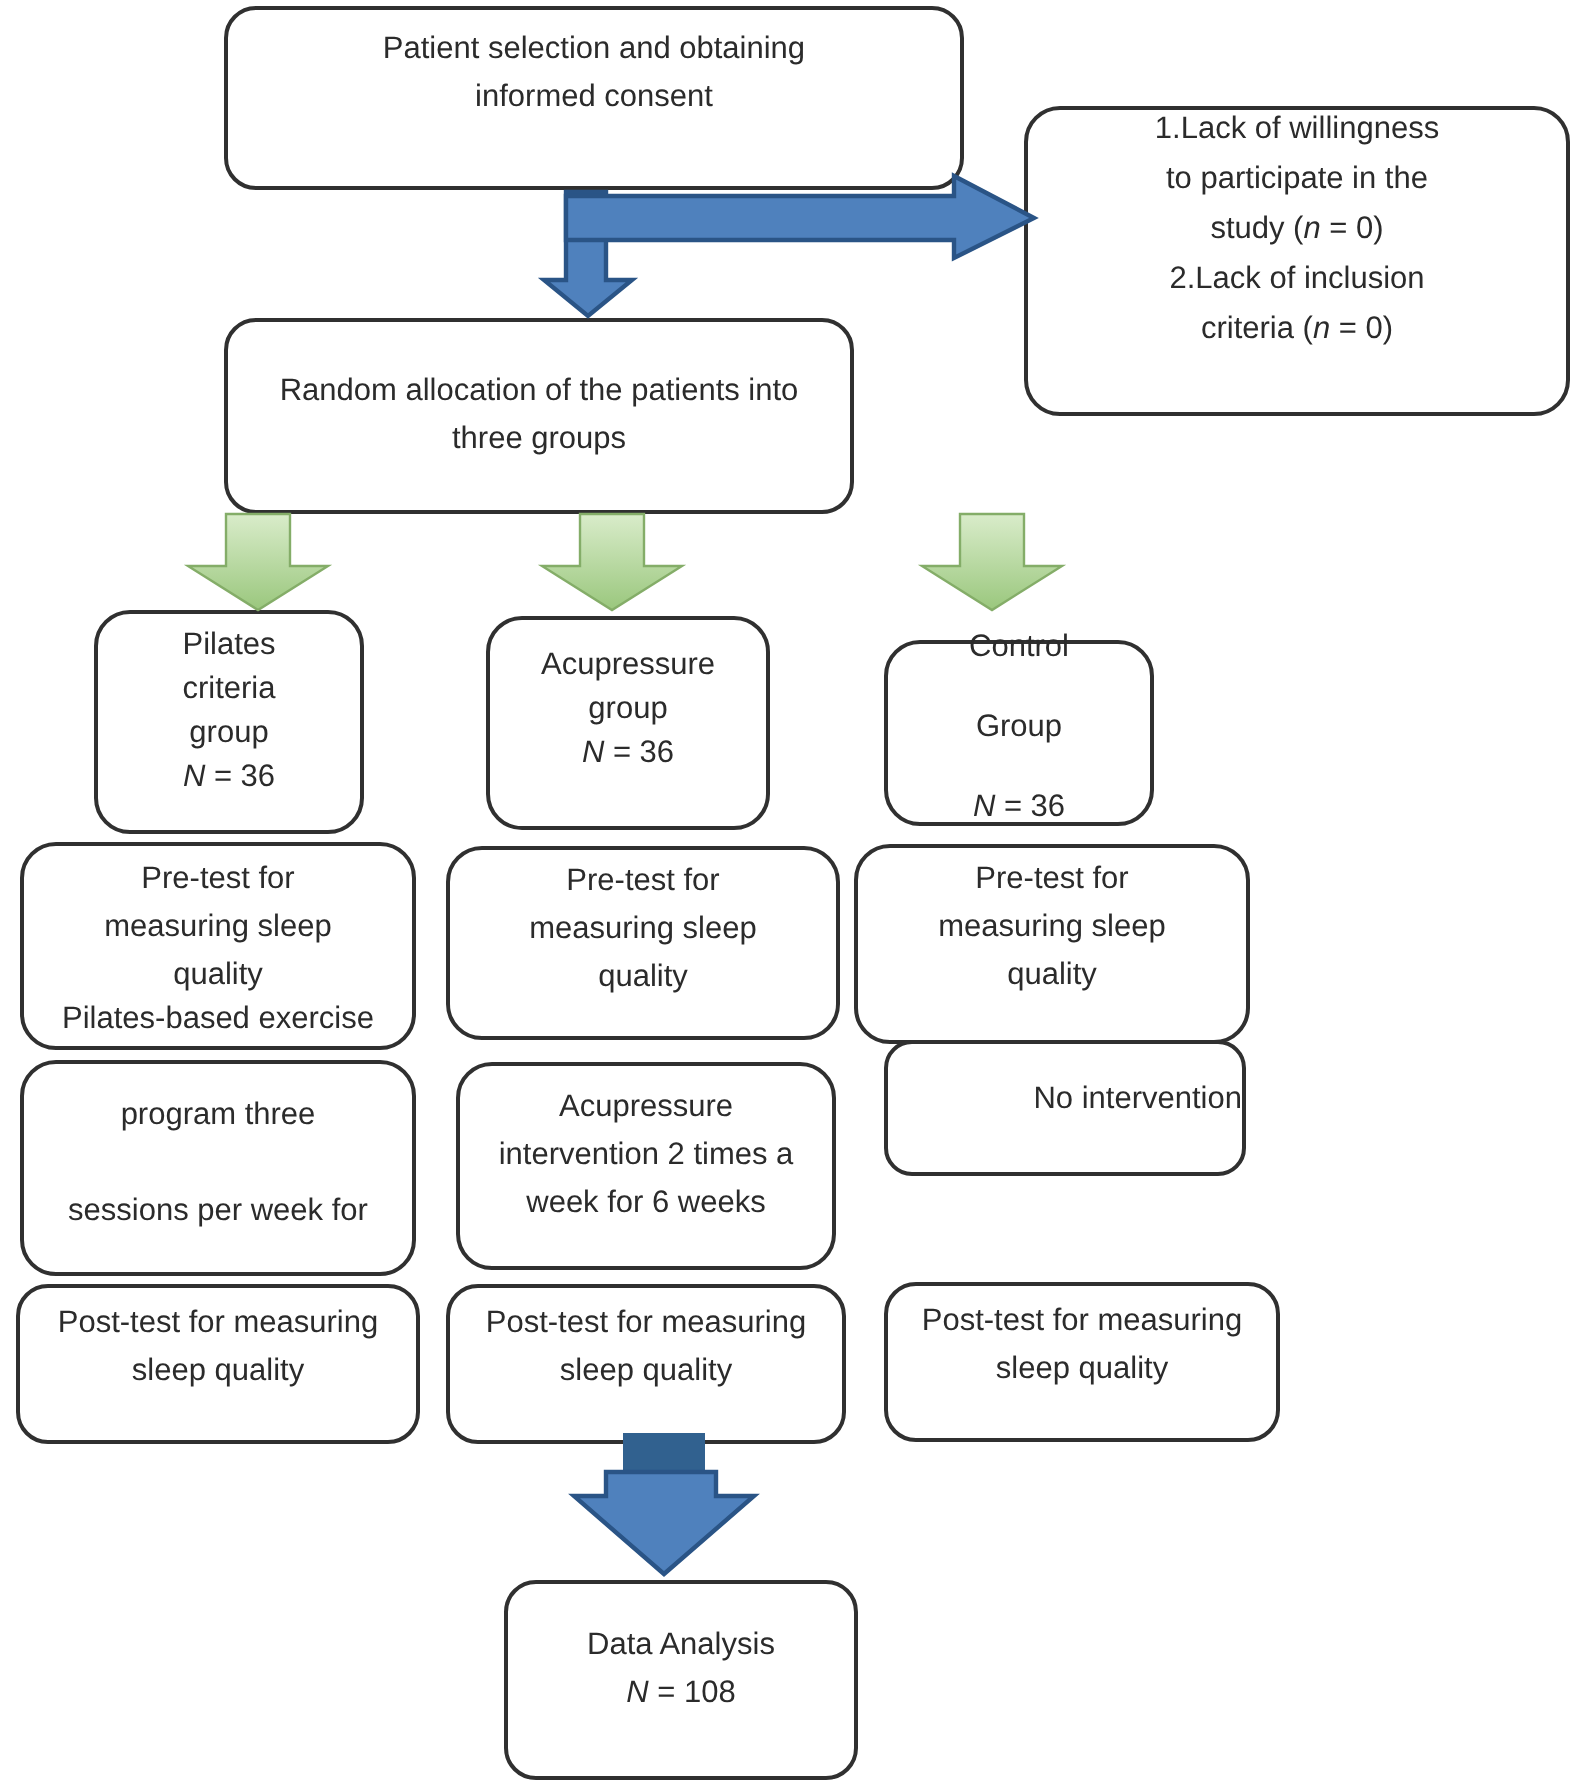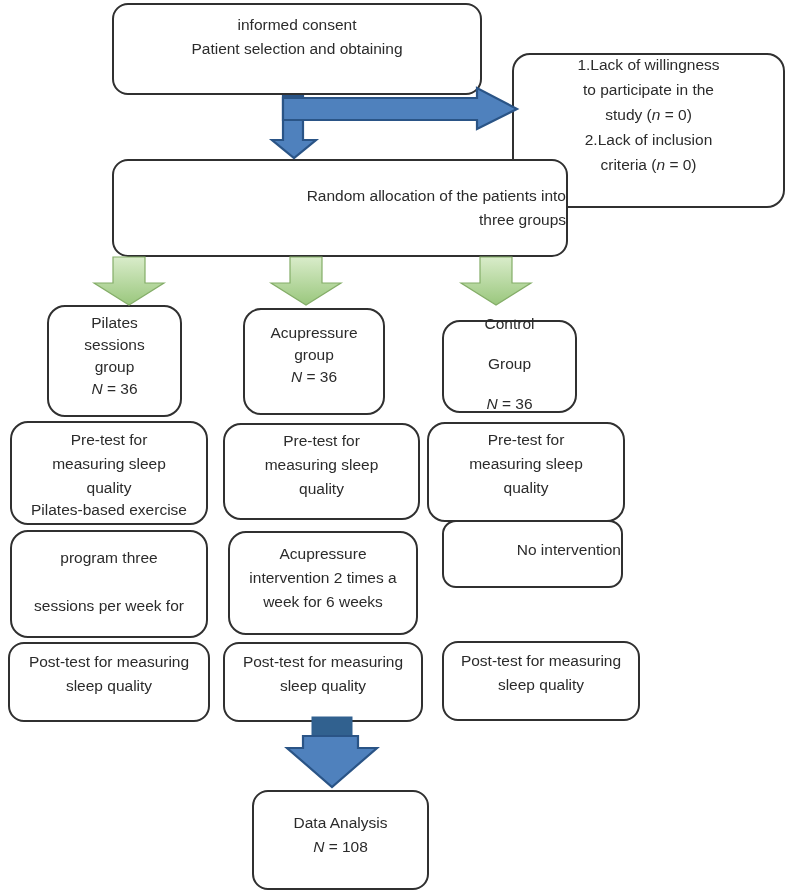--- a/index.html
+++ b/index.html
@@ -27,40 +27,40 @@
   .green-arrow { fill:url(#greenGrad); stroke:var(--green-border); stroke-width:1.2; }
   .gstop-top    { stop-color:var(--green-top); }
   .gstop-bottom { stop-color:var(--green-bottom); }
 </style>
 </head>
 <body>
 
 <div id="canvas">
 
   <div class="box" style="left:112px; top:3px; width:370px; height:92px; padding-bottom:24px;">
+    <div class="ln">Patient selection and obtaining</div>
     <div class="ln">informed consent</div>
-    <div class="ln">Patient selection and obtaining</div>
   </div>
 
   <div class="box r22 lh25" style="left:512px; top:53px; width:273px; height:155px; padding-bottom:32px;">
     <div class="ln">1.Lack of willingness</div>
     <div class="ln">to participate in the</div>
     <div class="ln"><span>study (</span><span class="it">n</span><span> = 0)</span></div>
     <div class="ln">2.Lack of inclusion</div>
     <div class="ln"><span>criteria (</span><span class="it">n</span><span> = 0)</span></div>
   </div>
 
-  <div class="box" style="left:112px; top:159px; width:456px; height:98px; align-items:flex-end;">
+  <div class="box" style="left:112px; top:159px; width:315px; height:98px; ">
     <div class="ln">Random allocation of the patients into</div>
     <div class="ln">three groups</div>
   </div>
 
   <div class="box r18 lh22" style="left:47px; top:305px; width:135px; height:112px; padding-bottom:10px;">
     <div class="ln">Pilates</div>
-    <div class="ln">sessions</div>
+    <div class="ln">criteria</div>
     <div class="ln">group</div>
     <div class="ln"><span class="it">N</span><span> = 36</span></div>
   </div>
 
   <div class="box r18 lh22" style="left:243px; top:308px; width:142px; height:107px; padding-bottom:14px;">
     <div class="ln">Acupressure</div>
     <div class="ln">group</div>
     <div class="ln"><span class="it">N</span><span> = 36</span></div>
   </div>
 

